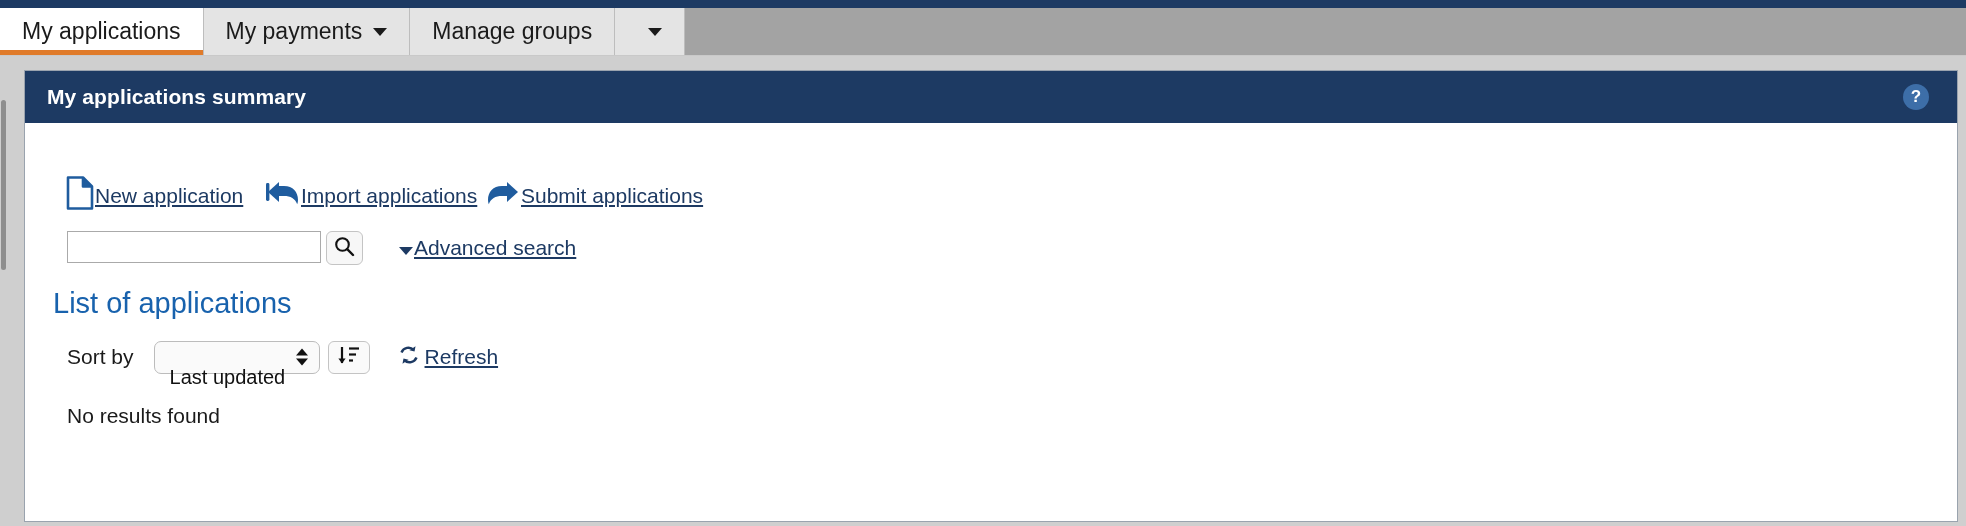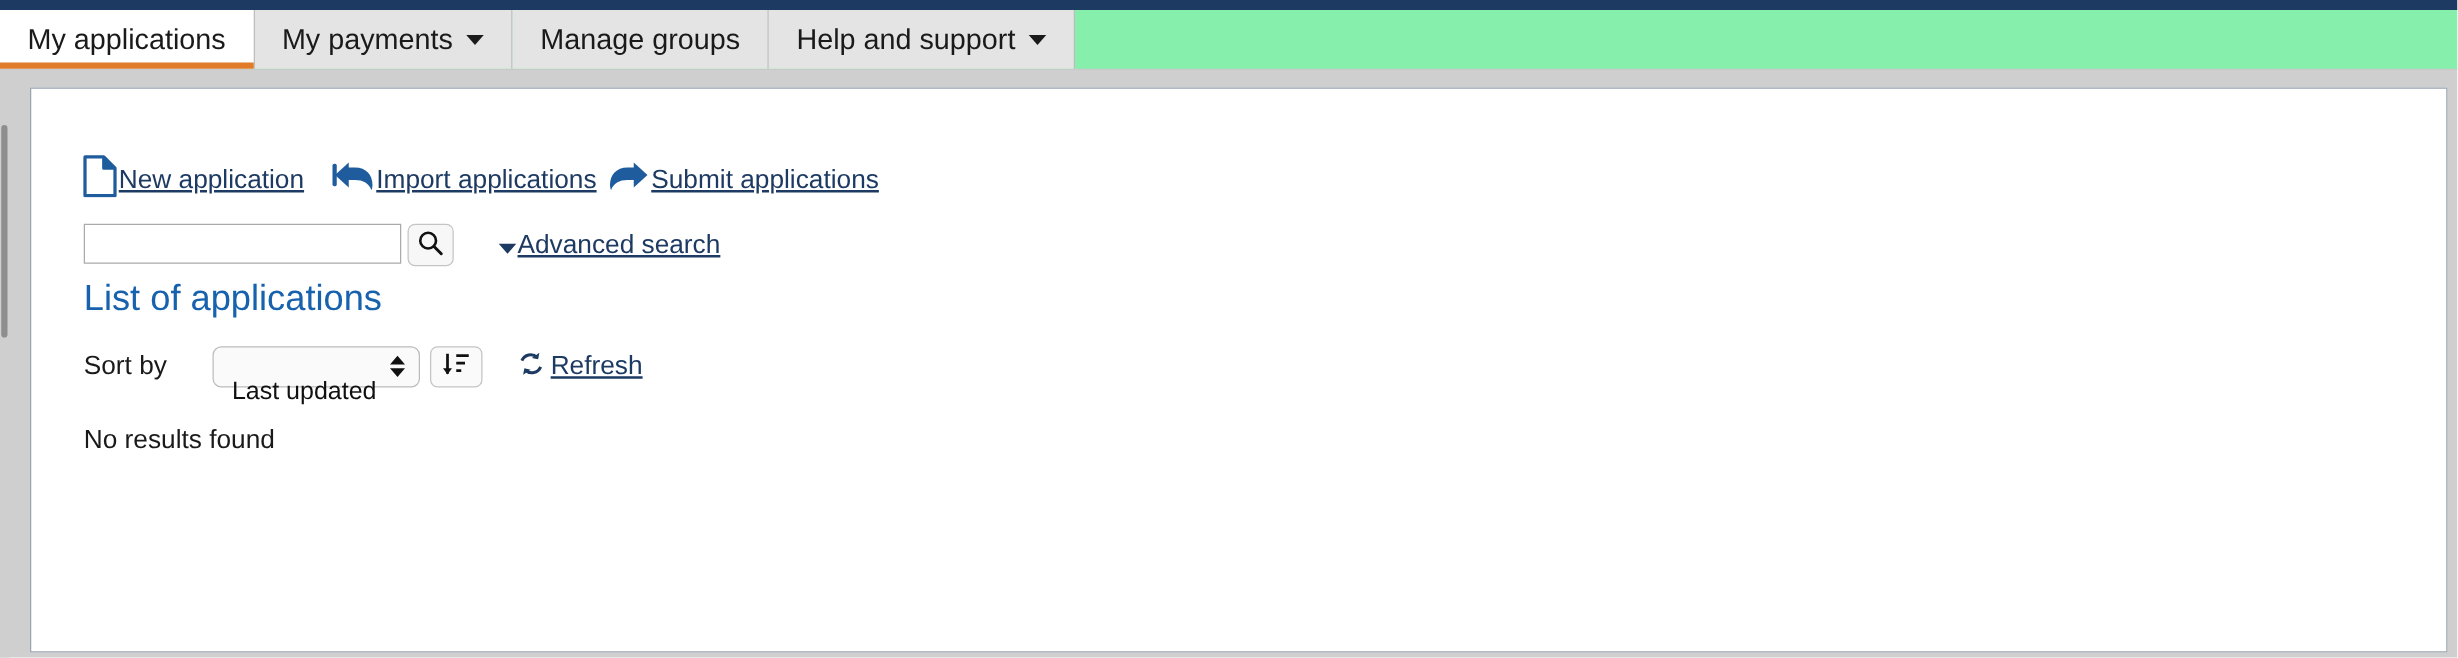--- a/index.html
+++ b/index.html
@@ -18,21 +18,21 @@
 
   
   .topbar {
     height: 8px;
     background: #1d3a63;
     width: 100%;
   }
 
   .navbar {
     height: 47px;
-    background: #86efac;
+    background: #a3a3a3;
     display: flex;
     align-items: stretch;
     border-bottom: 1px solid #c9c9c9;
     position: relative;
   }
   .nav-item {
     display: flex;
     align-items: center;
     padding: 0 22px;
     font-size: 23px;
@@ -216,39 +216,39 @@
     margin-top: 5px;
   }
   .adv-label {
     font-size: 21px;
     color: #1d3a63;
     text-decoration: underline;
   }
 
   
   .section-title {
-    padding-left: 42px;
-    margin-top: 10px;
+    padding-left: 28px;
+    margin-top: 22px;
     font-size: 29px;
     color: #1862ad;
     font-weight: normal;
   }
 
   
   .sort-row {
     display: flex;
     align-items: center;
     padding-left: 42px;
     margin-top: 20px;
     height: 34px;
   }
   .sort-label {
     font-size: 21px;
     color: #1a1a1a;
-    margin-right: 36px;
+    margin-right: 20px;
   }
   .select-wrap {
     position: relative;
     width: 166px;
     height: 33px;
     background: #fafafa;
     border: 1px solid #bcbcbc;
     border-radius: 7px;
     box-sizing: border-box;
     display: flex;
@@ -327,31 +327,34 @@
     <span>My applications</span>
   </div>
   <div class="nav-item">
     <span>My payments</span>
     <span class="caret"></span>
   </div>
   <div class="nav-item">
     <span>Manage groups</span>
   </div>
   <div class="nav-item">
-    <span>Help and support</span>
     <span class="caret"></span>
   </div>
 </div>
 
 <div class="page">
 
   <div class="scroll-strip"></div>
 
   <div class="panel">
 
+    <div class="panel-header">
+      <div class="panel-title">My applications summary</div>
+      <div class="help-icon">?</div>
+    </div>
 
     <div class="panel-body">
 
       <div class="actions">
 
         <div class="action a-new">
           <span class="action-icon">
             <svg width="30" height="34" viewBox="0 0 30 34">
               <path d="M3 1.5 h15 l9 9 v22 a0 0 0 0 1 0 0 h-24 z" fill="#ffffff" stroke="#1f5c9e" stroke-width="2.6" stroke-linejoin="round"></path>
               <path d="M18 1.5 v9 h9" fill="#1f5c9e" stroke="#1f5c9e" stroke-width="2.6" stroke-linejoin="round"></path>

